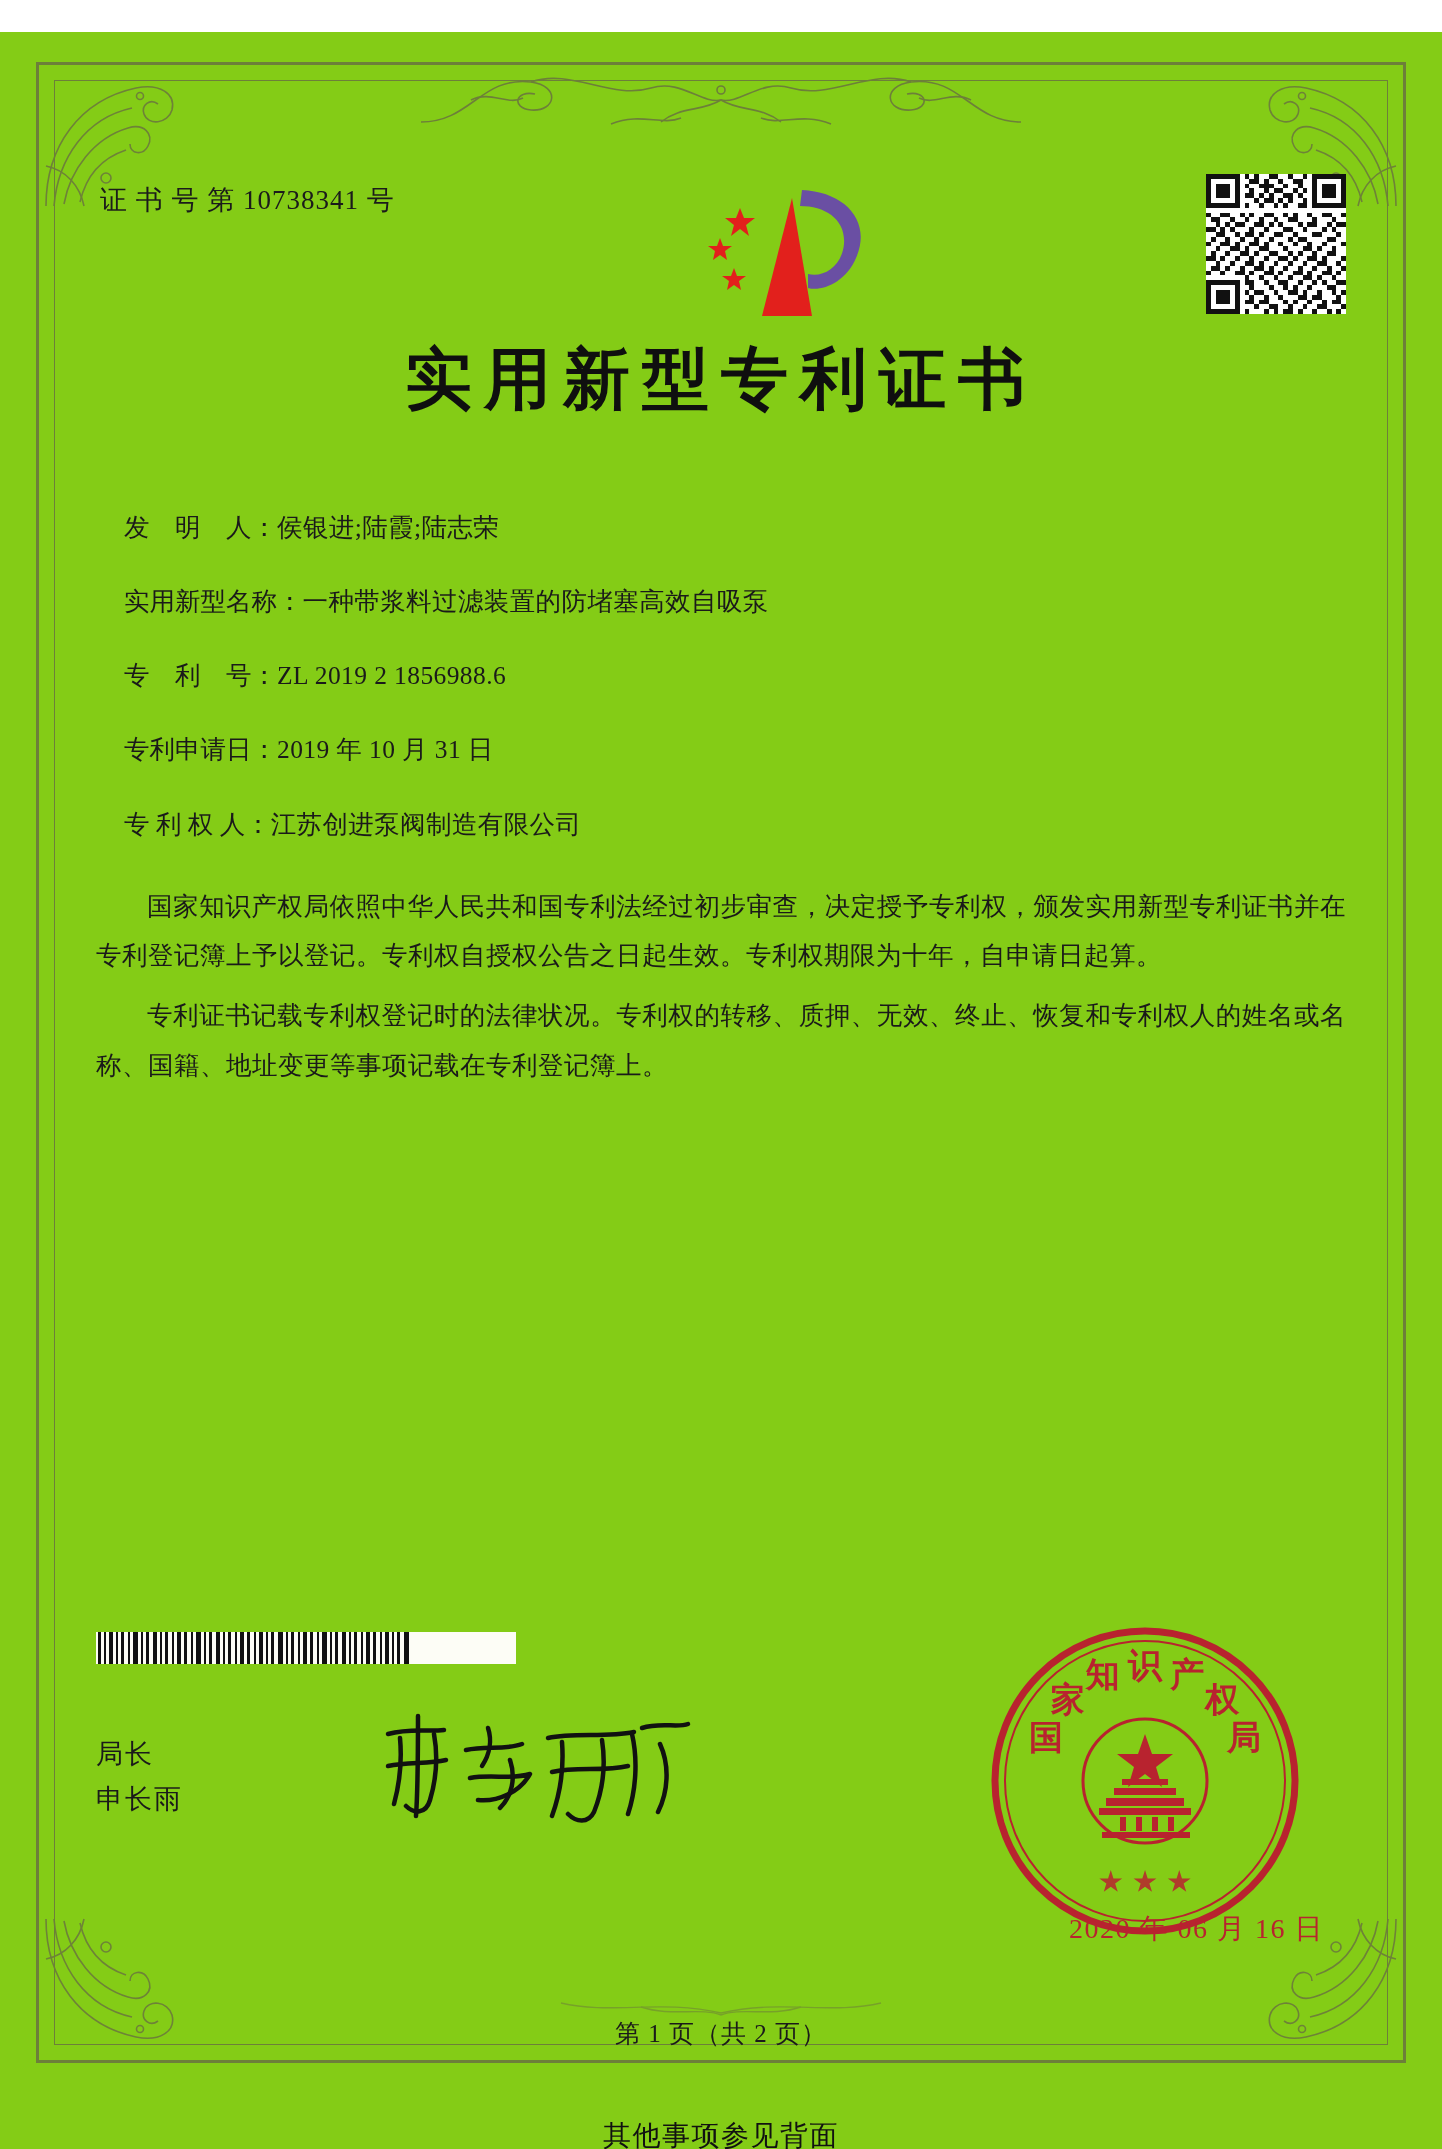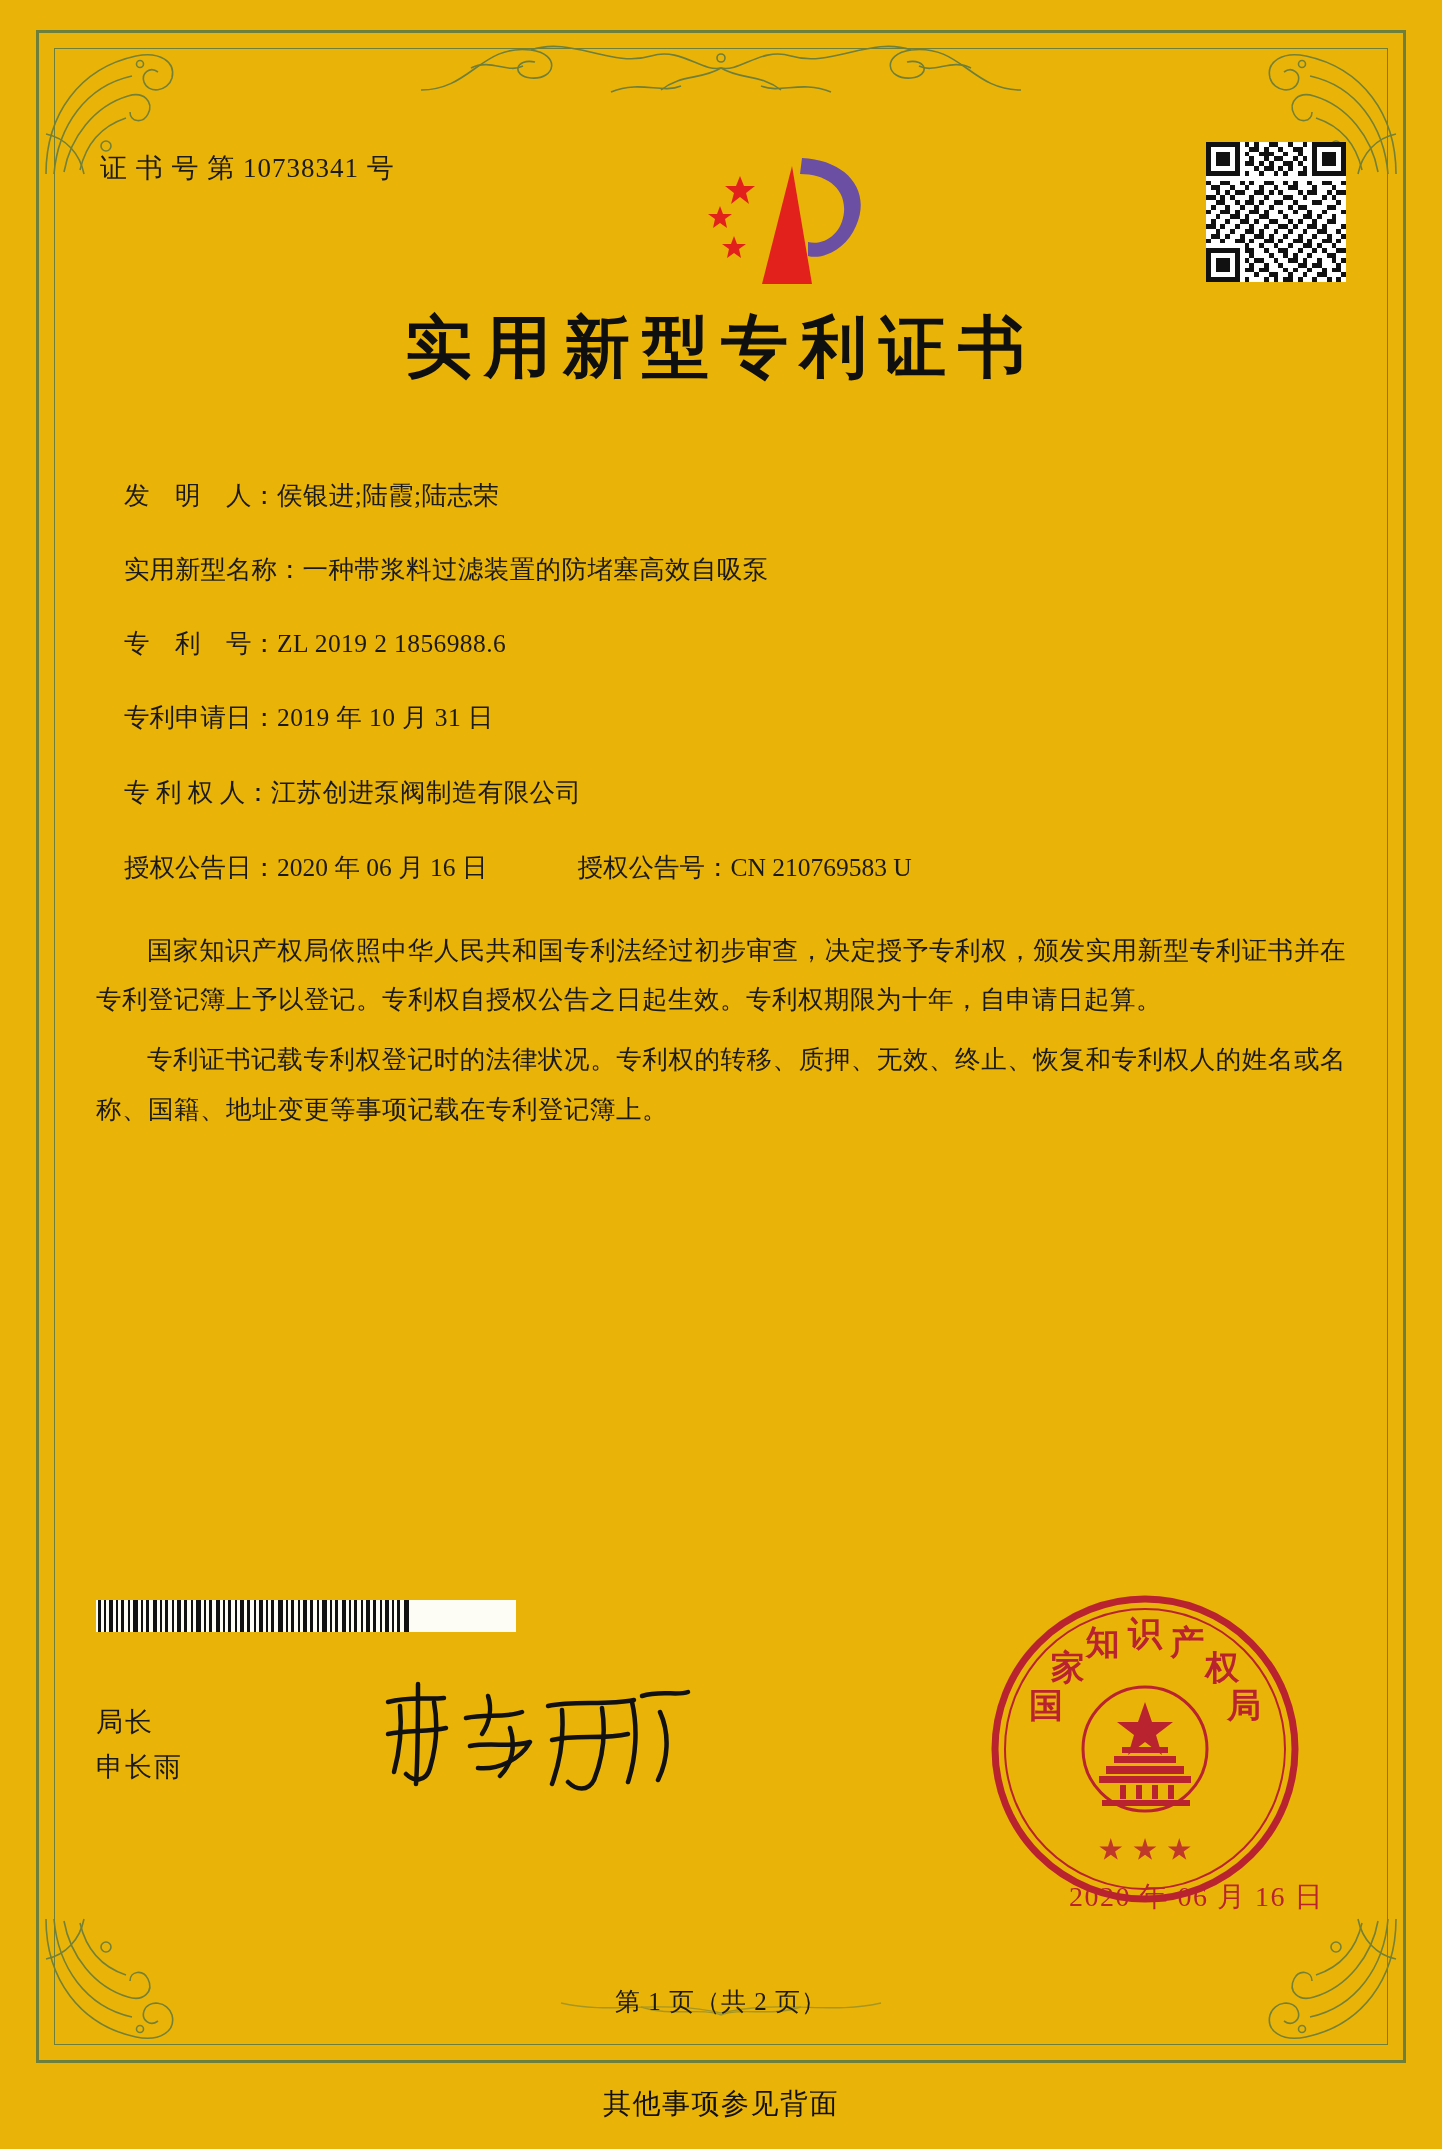--- a/index.html
+++ b/index.html
@@ -12,21 +12,22 @@
     height: 2149px;
     font-family: "Liberation Serif", "DejaVu Serif", serif;
     color: #1a1a1a;
     position: relative;
     overflow: hidden;
   }
 
   .page {
     position: absolute;
     inset: 0;
-    background: #eab308;
+    background: #84cc16;
+    margin-top: 32px;
   }
 
   
   .border-outer {
     position: absolute;
     left: 36px;
     top: 30px;
     right: 36px;
     bottom: 86px;
     border: 3px solid #6d7f3a;
@@ -562,28 +563,20 @@
         <span class="lbl">专利申请日：</span>
         <span class="val">2019 年 10 月 31 日</span>
       </div>
 
       <div class="field">
         <span class="lbl">专 利 权 人：</span>
         <span class="val">江苏创进泵阀制造有限公司</span>
       </div>
 
 
-      <div class="field-row2">
-        <span class="seg1">
-          <span class="lbl">授权公告日：</span><span class="val">2020 年 06 月 16 日</span>
-        </span>
-        <span class="seg2">
-          <span class="lbl">授权公告号：</span><span class="val">CN 210769583 U</span>
-        </span>
-      </div>
 
     </div>
 
     <div class="para first">国家知识产权局依照中华人民共和国专利法经过初步审查，决定授予专利权，颁发实用新型专利证书并在专利登记簿上予以登记。专利权自授权公告之日起生效。专利权期限为十年，自申请日起算。</div>
     <div class="para">专利证书记载专利权登记时的法律状况。专利权的转移、质押、无效、终止、恢复和专利权人的姓名或名称、国籍、地址变更等事项记载在专利登记簿上。</div>
 
   </div>
 
   <div class="barcode">
     <svg viewBox="0 0 420 32" width="420" height="32" shape-rendering="crispEdges">

